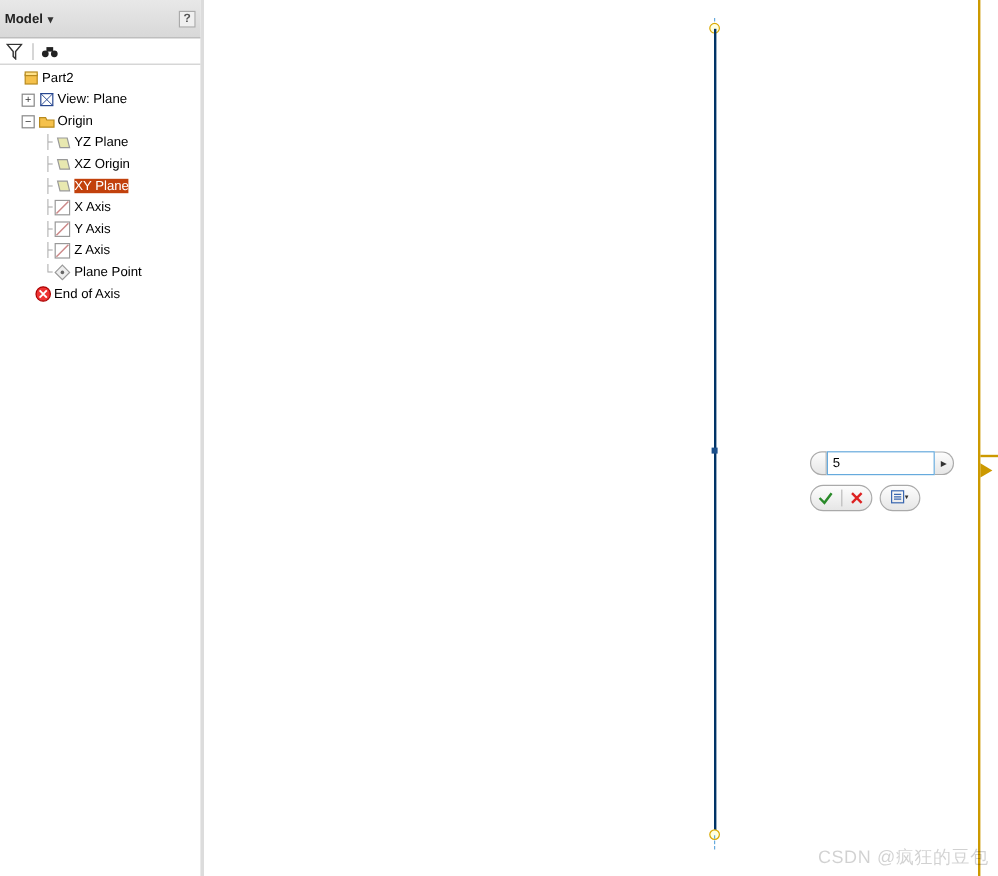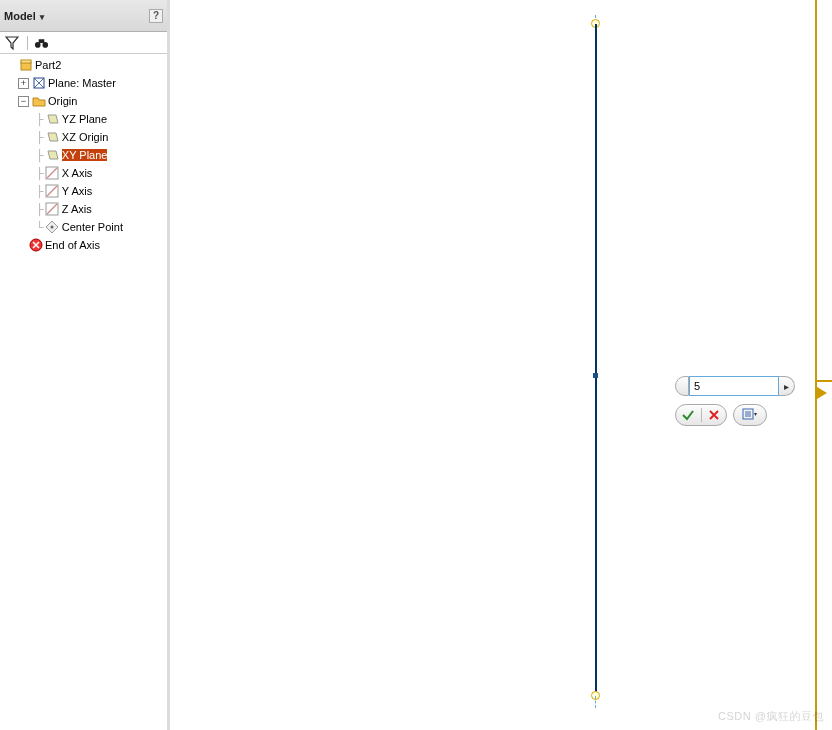--- a/index.html
+++ b/index.html
@@ -29,21 +29,21 @@
 .input-pop { position:absolute; left:502px; top:376px; display:flex; align-items:center; }
 .pill-l { width:14px; height:20px; background:linear-gradient(#fdfdfd,#e6e6e6); border:1px solid #aaa; border-radius:10px 0 0 10px;}
 .num-input { width:90px; height:20px; border:1px solid #66aadd; background:#fff; font-size:11px; padding:0 4px; color:#000; }
 .spin { width:16px; height:20px; background:linear-gradient(#fdfdfd,#e6e6e6); border:1px solid #aaa; border-radius:0 10px 10px 0; border-left:none; display:flex; align-items:center; justify-content:center; font-size:10px; color:#333;}
 .btn-row { position:absolute; left:502px; top:404px; display:flex; gap:6px; }
 .pill-btn { height:22px; background:linear-gradient(#fdfdfd,#e6e6e6); border:1px solid #aaa; border-radius:11px; display:flex; align-items:center; justify-content:center; }
 .pill-btn.duo { width:52px; gap:0;}
 .pill-btn.single { width:34px;}
 .half { flex:1; display:flex; align-items:center; justify-content:center; height:100%;}
 .vsep { width:1px; height:14px; background:#bbb;}
-.watermark { position:absolute; right:8px; bottom:6px; font-size:11px; color:rgba(0,0,0,0.18); font-family: sans-serif; letter-spacing:0.5px;}
+.watermark { position:absolute; right:8px; bottom:6px; font-size:15px; color:rgba(0,0,0,0.18); font-family: sans-serif; letter-spacing:0.5px;}
 svg { display:block; }
 </style>
 </head>
 <body>
 
 <div class="sidebar">
   <div class="sidebar-header">
     <span class="drop">Model</span>
     <span class="help">?</span>
   </div>
@@ -75,21 +75,21 @@
     </div>
     <div class="tree-row">
       <span class="indent" style="width:2px"></span>
       <span class="exp">+</span>
       <span class="ticon">
           <svg width="14" height="14">
             <rect x="2" y="2" width="10" height="10" fill="none" stroke="#27468f"></rect>
             <path d="M2 2 L12 12 M2 12 L12 2" stroke="#27468f" stroke-width="0.8"></path>
           </svg>
         </span>
-      <span>Plane: Master</span>
+      <span>View: Plane</span>
     </div>
     <div class="tree-row">
       <span class="indent" style="width:2px"></span>
       <span class="exp">−</span>
       <span class="ticon">
           <svg width="14" height="14">
             <path d="M1 4 H6 L7 6 H13 V12 H1 Z" fill="#f5c14b" stroke="#b78a1f"></path>
           </svg>
         </span>
       <span>Origin</span>
@@ -160,21 +160,21 @@
     </div>
     <div class="tree-row">
       <span class="indent" style="width:20px"></span>
         <span class="twig">└</span>
       <span class="ticon">
           <svg width="14" height="14">
             <path d="M7 1 L13 7 L7 13 L1 7 Z" fill="#eee" stroke="#999"></path>
             <circle cx="7" cy="7" r="1.5" fill="#666"></circle>
           </svg>
         </span>
-      <span>Center Point</span>
+      <span>Plane Point</span>
     </div>
 
     <div class="tree-row">
       <span class="indent" style="width:12px"></span>
       <span class="ticon">
           <svg width="14" height="14">
             <circle cx="7" cy="7" r="6" fill="#e33" stroke="#a00"></circle>
             <path d="M4 4 L10 10 M10 4 L4 10" stroke="#fff" stroke-width="1.6"></path>
           </svg>
         </span>

